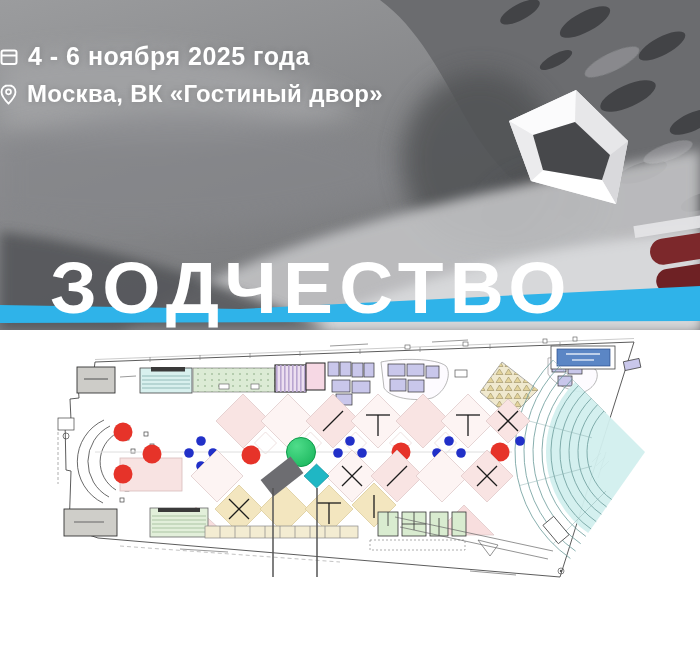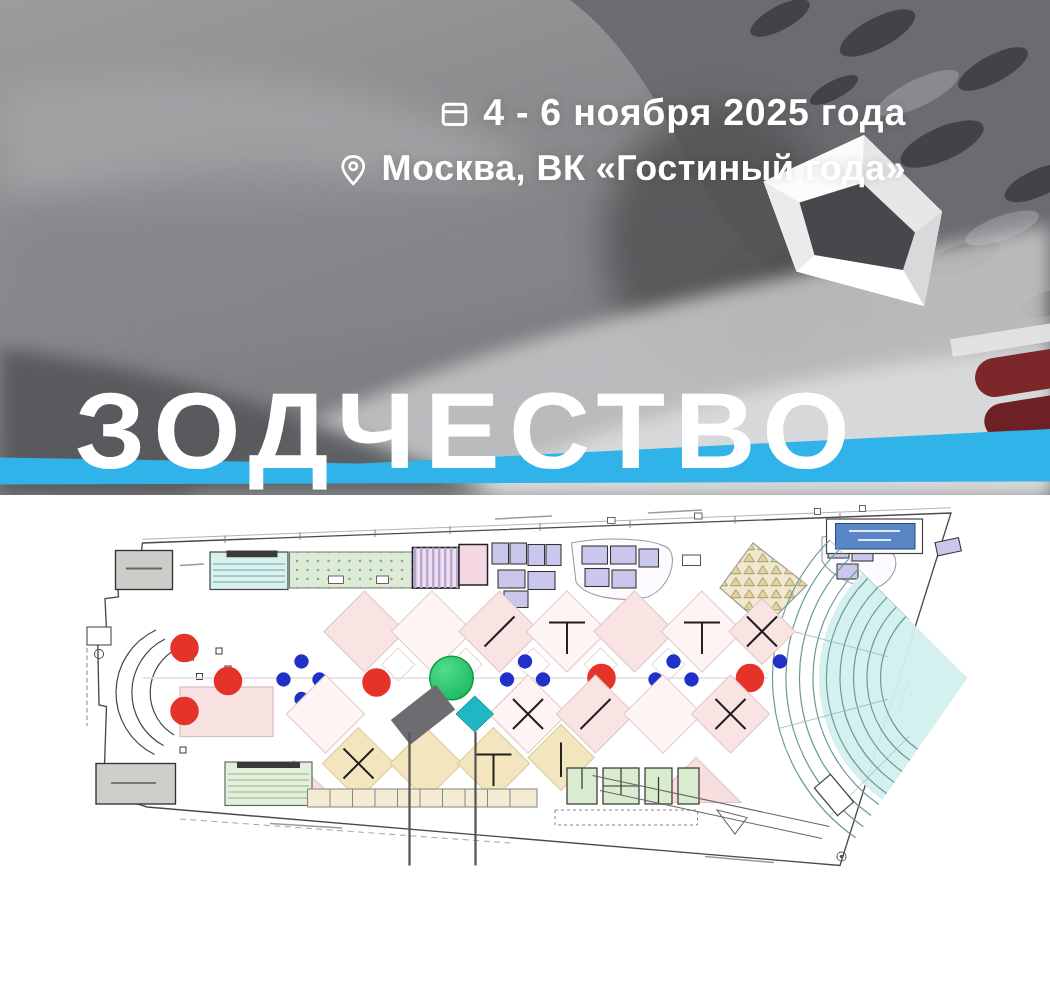--- a/index.html
+++ b/index.html
@@ -1,21 +1,21 @@
 <!DOCTYPE html>
 <html><head>
 <meta charset="utf-8">
 <style>
   html,body{margin:0;padding:0;background:#ffffff;}
   .poster{position:relative;width:700px;height:657px;background:#fff;overflow:hidden;
           font-family:"Liberation Sans", sans-serif;}
   .hero{position:absolute;left:0;top:0;width:700px;height:330px;}
   .hero svg{display:block;}
-  .date-block{position:absolute;left:0;top:61px;width:604px;display:flex;flex-direction:column;
-              align-items:flex-end;gap:9px;color:#ffffff;}
+  .date-block{position:absolute;left:0;top:42px;width:604px;display:flex;flex-direction:column;
+              align-items:flex-start;gap:9px;color:#ffffff;}
   .date-row{display:flex;align-items:center;gap:10px;}
   .date-text{font-size:25px;font-weight:700;letter-spacing:.5px;text-shadow:0 0 6px rgba(0,0,0,.15);}
   .loc-text{font-size:24px;font-weight:700;letter-spacing:.3px;text-shadow:0 0 6px rgba(0,0,0,.15);}
   .big-title{position:absolute;left:50px;top:252px;font-size:72px;font-weight:700;line-height:1;
              letter-spacing:6px;color:#ffffff;transform:scaleX(1.04);transform-origin:left top;
              white-space:nowrap;}
   .plan{position:absolute;left:0;top:330px;width:700px;height:260px;}
   .sponsors{position:absolute;left:0;top:578px;width:700px;height:79px;}
 </style>
 </head>
@@ -92,21 +92,21 @@
         <rect x="1.5" y="2.5" width="15" height="13.5" rx="2" fill="none" stroke="#fff" stroke-width="2"></rect>
         <line x1="1.5" y1="7.5" x2="16.5" y2="7.5" stroke="#fff" stroke-width="2"></line>
       </svg>
       <span class="date-text">4 - 6 ноября 2025 года</span>
     </div>
     <div class="date-row">
       <svg width="17" height="21" viewBox="0 0 18 22">
         <path d="M9,1.2 C4.7,1.2 1.6,4.3 1.6,8.3 C1.6,13 9,20.6 9,20.6 C9,20.6 16.4,13 16.4,8.3 C16.4,4.3 13.3,1.2 9,1.2 Z" fill="none" stroke="#fff" stroke-width="1.9"></path>
         <circle cx="9" cy="8.2" r="2.6" fill="none" stroke="#fff" stroke-width="1.8"></circle>
       </svg>
-      <span class="loc-text">Москва, ВК «Гостиный года»</span>
+      <span class="loc-text">Москва, ВК «Гостиный двор»</span>
     </div>
   </div>
 
   <div class="big-title">ЗОДЧЕСТВО</div>
 
   <div class="plan">
     <svg width="700" height="260" viewBox="0 330 700 260">
       <defs>
         <pattern id="dots" width="7" height="6" patternUnits="userSpaceOnUse">
           <circle cx="2" cy="2" r="0.8" fill="#84a37c"></circle>

